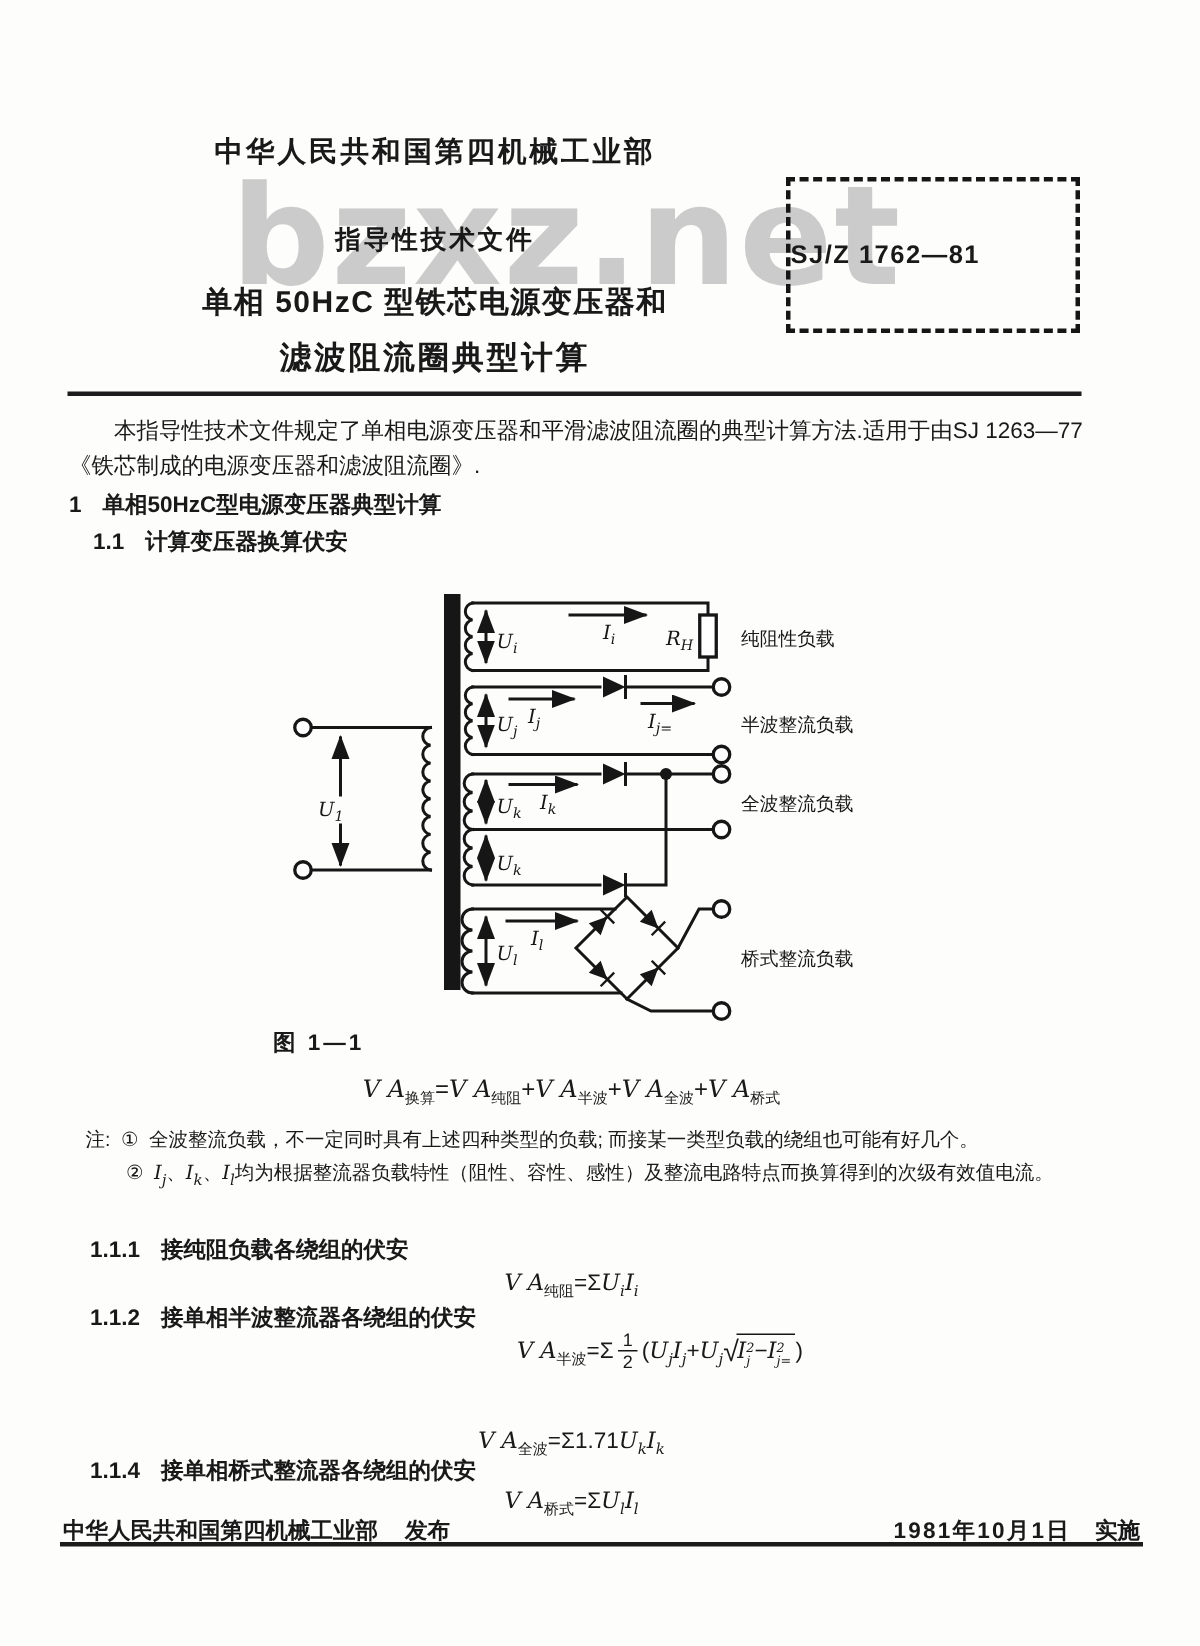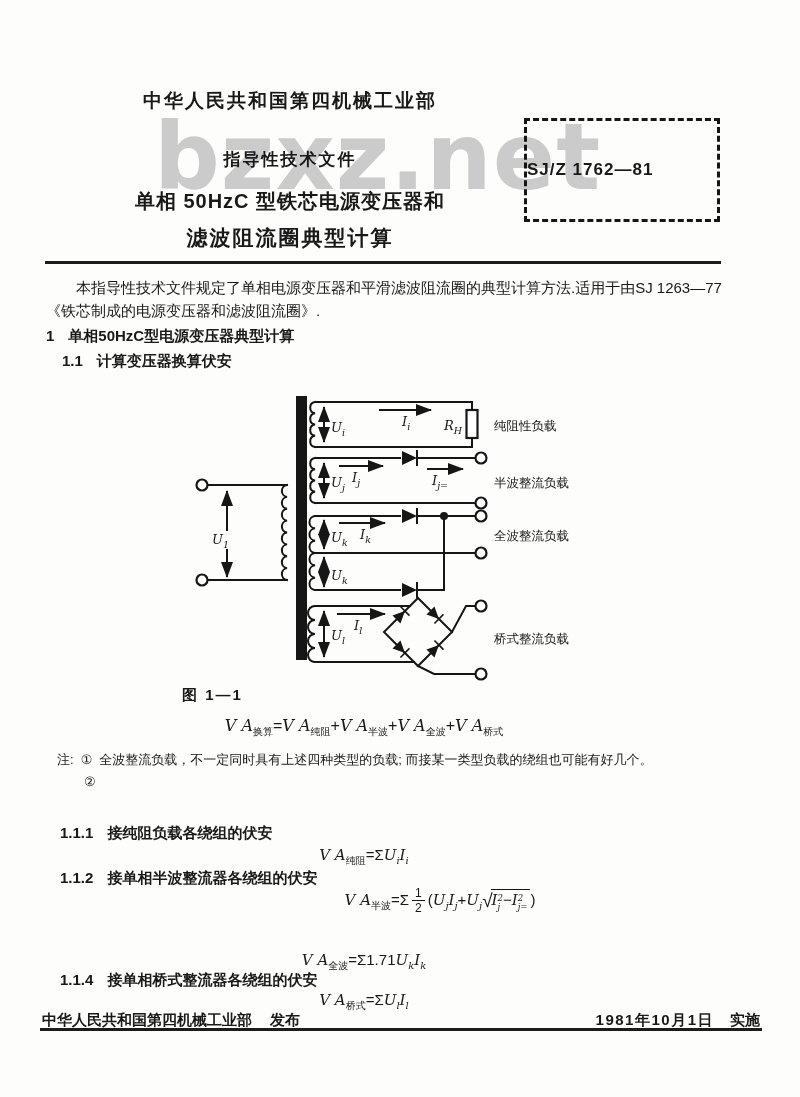--- a/index.html
+++ b/index.html
@@ -20,21 +20,21 @@
   .intro{position:absolute;z-index:2;left:46px;top:276px;width:718px;font-size:15px;line-height:23px;}
   .intro .l1{text-indent:30px;}
   .sec{position:absolute;z-index:2;font-size:15px;font-weight:bold;white-space:nowrap;}
   .sec .t{margin-left:14px;}
   #s1{left:46px;top:327px;}
   #s11{left:62px;top:352px;}
   #s111{left:60px;top:824px;}
   #s112{left:60px;top:869px;}
   #s113{left:60px;top:931px;}
   #s114{left:60px;top:971px;}
-  .fline{position:absolute;z-index:2;left:0;width:728px;text-align:center;font-size:15px;white-space:nowrap;}
+  .fline{position:absolute;z-index:2;left:17px;width:728px;text-align:center;font-size:15px;white-space:nowrap;}
   #f-main{top:716px;font-size:16px;}
   #f-res{top:846px;}
   #f-half{top:887px;left:80px;width:720px;}
   #f-full{top:951px;}
   #f-bridge{top:991px;}
   .it{font-family:"DejaVu Serif",serif;font-style:italic;}
   .csub{font-size:10px;vertical-align:-4px;}
   .vsub{font-family:"DejaVu Serif",serif;font-style:italic;font-size:10px;vertical-align:-4px;}
   .frac{display:inline-block;vertical-align:-7px;text-align:center;line-height:1;font-size:12px;margin:0 3px;}
   .frac .fn{display:block;border-bottom:1.5px solid #161616;padding:0 3px 1px;}
@@ -215,20 +215,21 @@
   </div>
 
   <div class="notes">
     <div class="nrow">
       <span class="nlabel">注:</span>
       <span class="marker">①</span>
       <span>全波整流负载，不一定同时具有上述四种类型的负载; 而接某一类型负载的绕组也可能有好几个。</span>
     </div>
     <div class="nrow nrow2">
       <span class="marker">②</span>
+      <span><span class="it">I</span><span class="vsub">j</span><span>、</span><span class="it">I</span><span class="vsub">k</span><span>、</span><span class="it">I</span><span class="vsub">l</span><span>均为根据整流器负载特性（阻性、容性、感性）及整流电路特点而换算得到的次级有效值电流。</span></span>
     </div>
   </div>
 
   <div class="sec" id="s111">
     <span class="n">1.1.1</span><span class="t">接纯阻负载各绕组的伏安</span>
   </div>
   <div class="fline" id="f-res">
     <span class="it">V A</span><span class="csub">纯阻</span><span>=</span><span>Σ</span><span class="it">U</span><span class="vsub">i</span><span class="it">I</span><span class="vsub">i</span>
   </div>
 

